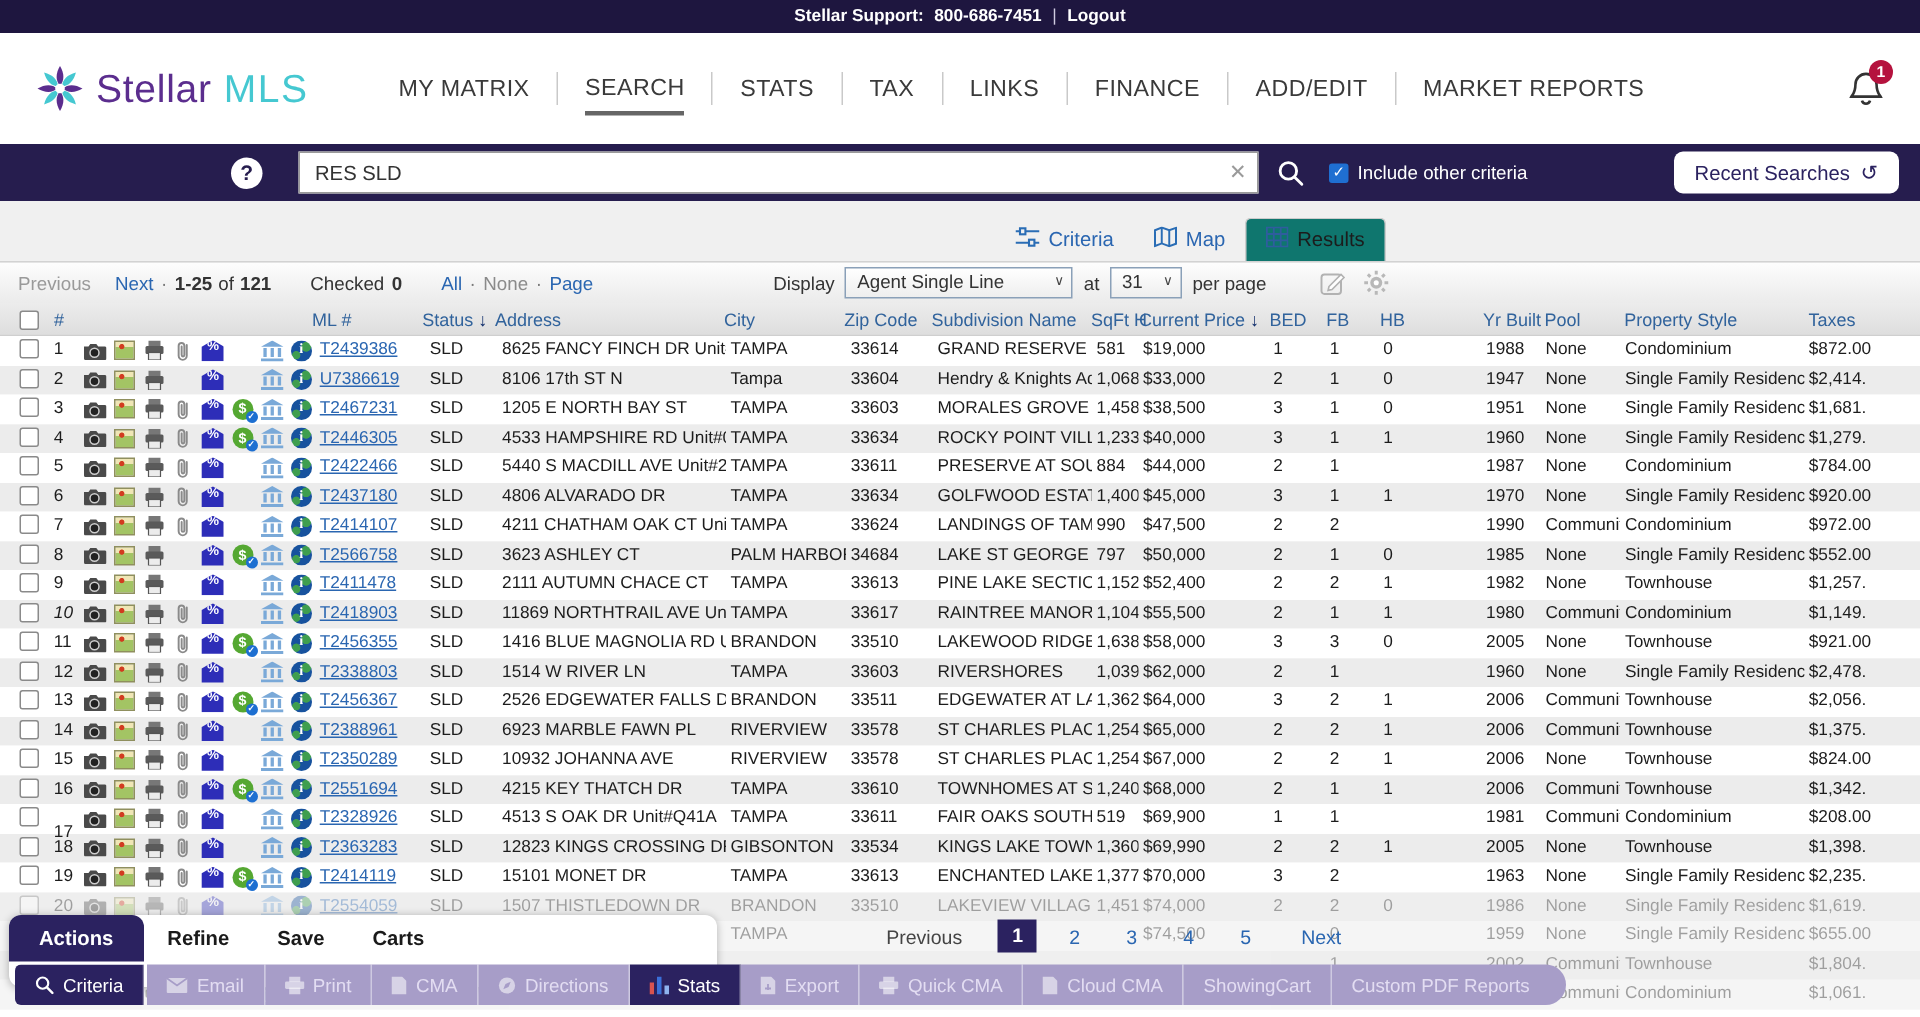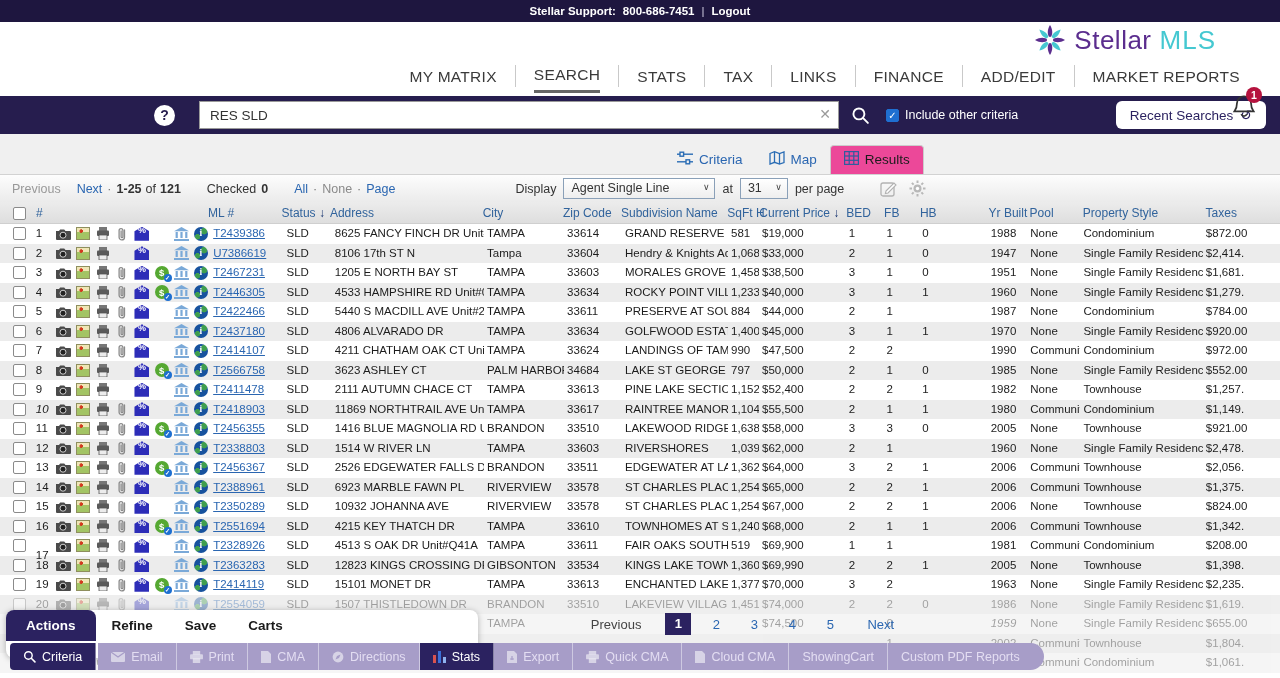--- a/index.html
+++ b/index.html
@@ -6,21 +6,21 @@
   html,body { width:1280px; height:678px; overflow:hidden; }
   body { font-family:"Liberation Sans", sans-serif; background:#fff; position:relative; }
   .app { position:relative; width:1280px; height:678px; overflow:hidden; background:#fff; }
 
   
   .topbar { height:22px; background:#1e163f; color:#fff; font-size:11.5px; font-weight:bold;
             display:flex; align-items:center; justify-content:center; gap:7px; }
   .topbar .sep { font-weight:normal; color:#cfcbe0; }
 
   
-  .mainnav { height:74px; background:#fff; display:flex; align-items:flex-end; padding:0 22px;flex-direction:column; }
+  .mainnav { height:74px; background:#fff; display:flex; align-items:center; padding:0 22px; }
   .logo { display:flex; align-items:center; gap:6px; margin-right:42px; }
   .logo .stellar { font-size:26px; color:#5b2d8e; letter-spacing:.5px; }
   .logo .mls { font-size:26px; color:#45c8d1; letter-spacing:1px; margin-left:2px; }
   .navitems { display:flex; align-items:center; list-style:none; }
   .navitem { font-size:15.5px; color:#3a3a3a; padding:8px 0 6px; margin:0 18px; cursor:pointer;
              letter-spacing:.3px; white-space:nowrap; position:relative; }
   .navitem.active { border-bottom:3px solid #666; }
   .navdiv { width:1px; height:22px; background:#c9c9c9; }
   .nav-right { margin-left:auto; display:flex; align-items:center; gap:14px; }
   .bellwrap { position:relative; width:26px; height:26px; }
@@ -48,21 +48,21 @@
                 border-radius:6px; padding:6px 14px; display:flex; align-items:center; gap:7px;
                 cursor:pointer; white-space:nowrap; }
   .recent-ico { font-size:14px; }
 
   
   .content { background:#f0f0f0; }
   .tabsband { height:40px; position:relative; }
   .viewtabs { position:absolute; left:664px; bottom:0; display:flex; align-items:flex-end; }
   .vtab { display:flex; align-items:center; gap:6px; font-size:13.5px; color:#2a66b1;
           padding:5px 13px 6px; cursor:pointer; }
-  .vtab.active { background:#ec4899; color:#1c1c1c; border:1px solid #ccc; border-bottom:none;
+  .vtab.active { background:#0f766e; color:#1c1c1c; border:1px solid #ccc; border-bottom:none;
                  border-radius:4px 4px 0 0; }
 
   
   .toolbar { height:28px; background:linear-gradient(#fdfdfd,#ebebeb); border-top:1px solid #d2d2d2;
              display:flex; align-items:center; font-size:12.5px; color:#333; padding:0 12px; }
   .tb-prev { color:#999; margin-right:16px; }
   .tb-next { color:#2a66b1; cursor:pointer; }
   .tb-dot { color:#777; margin:0 5px; }
   .tb-b { font-weight:bold; }
   .tb-gap { margin-left:26px; }
@@ -1514,21 +1514,21 @@
             <div class="td" style="width: 50px;">SLD</div>
             <div class="td" style="width: 158px;">4526 HAMPSHIRE RD</div>
             <div class="td" style="width: 83px;">TAMPA</div>
             <div class="td" style="width: 60px;"></div>
             <div class="td" style="width: 110px;"></div>
             <div class="td" style="width: 32px;"></div>
             <div class="td" style="width: 90px;">$74,500</div>
             <div class="td" style="width: 39px;"></div>
             <div class="td" style="width: 37px;">0</div>
             <div class="td" style="width: 71px;"></div>
-            <div class="td" style="width: 41px; font-style: italic;">1959</div>
+            <div class="td" style="width: 41px;">1959</div>
             <div class="td" style="width: 55px;">None</div>
             <div class="td" style="width: 127px;">Single Family Residence</div>
             <div class="td" style="width: 80px;">$655.00</div>
           </div>
           <div class="trow alt dim">
             <div class="td" style="width: 34px;"><span class="cb"></span></div>
             <div class="td" style="width: 22px;">22</div>
             <div class="td icons" style="width: 156px;">
               <span class="islot">
                 <svg width="15" height="12" viewBox="0 0 15 12">

